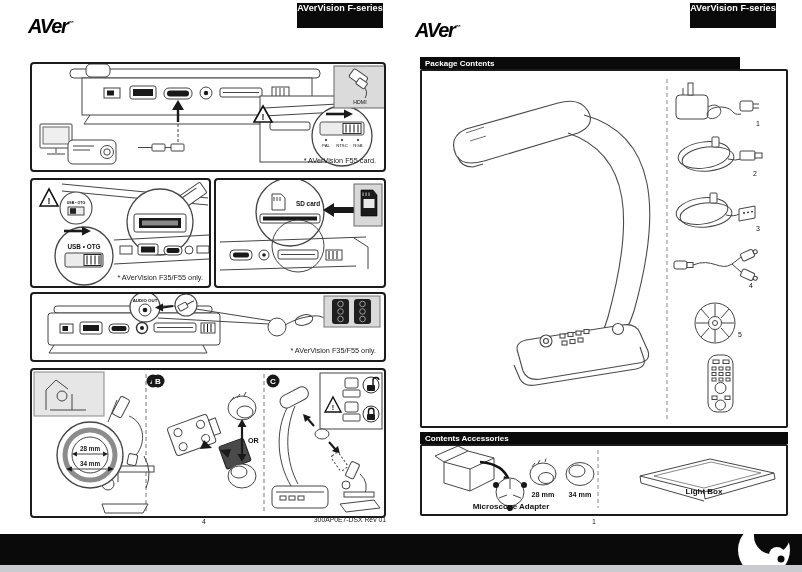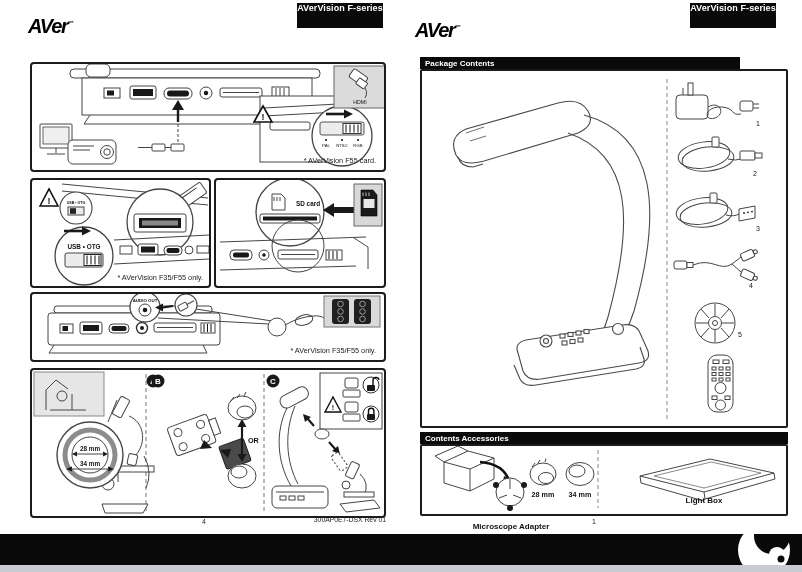--- a/index.html
+++ b/index.html
@@ -561,22 +561,22 @@
           <ellipse class="la" cx="158" cy="28" rx="14" ry="11.5"></ellipse>
           <ellipse class="la" cx="155" cy="25" rx="8" ry="6"></ellipse>
         </g>
         <text class="t7b" x="158" y="51" text-anchor="middle">34 mm</text>
         <g>
           <path class="la" d="M218,30 l70,-17 l64,14 l-70,19 z"></path>
           <path class="ln" d="M218,30 l1,7 l63,18 M282,46 l1,7 l70,-20 l-1,-6"></path>
           <path d="M232,30 l57,-14 l50,11 l-57,15 z" fill="none" stroke="#7d7d7d" stroke-width="0.9"></path>
         </g>
       </svg>
-      <span class="abs cap" style="left:18px;top:56px;width:142px;margin-top:20px;">Microscope Adapter</span>
-      <span class="abs cap" style="left:214px;top:50px;width:136px;">Light Box</span>
+      <span class="abs cap" style="left:18px;top:56px;width:142px;">Microscope Adapter</span>
+      <span class="abs cap" style="left:214px;top:41px;width:136px;">Light Box</span>
     </div>
 
     <span class="abs pnum" style="left:192px;top:518px;">1</span>
   </div>
 
   <div class="abs bottombar" style="left:0;top:534px;width:802px;height:31px;overflow:hidden;">
     <svg width="80" height="31" viewBox="0 0 80 31" style="position:absolute;right:2px;top:0;">
       <circle cx="44" cy="16" r="26" fill="#ffffff"></circle>
       <circle cx="52" cy="2" r="18" fill="#0a0a0a"></circle>
       <circle cx="57" cy="21" r="8" fill="#ffffff"></circle>

